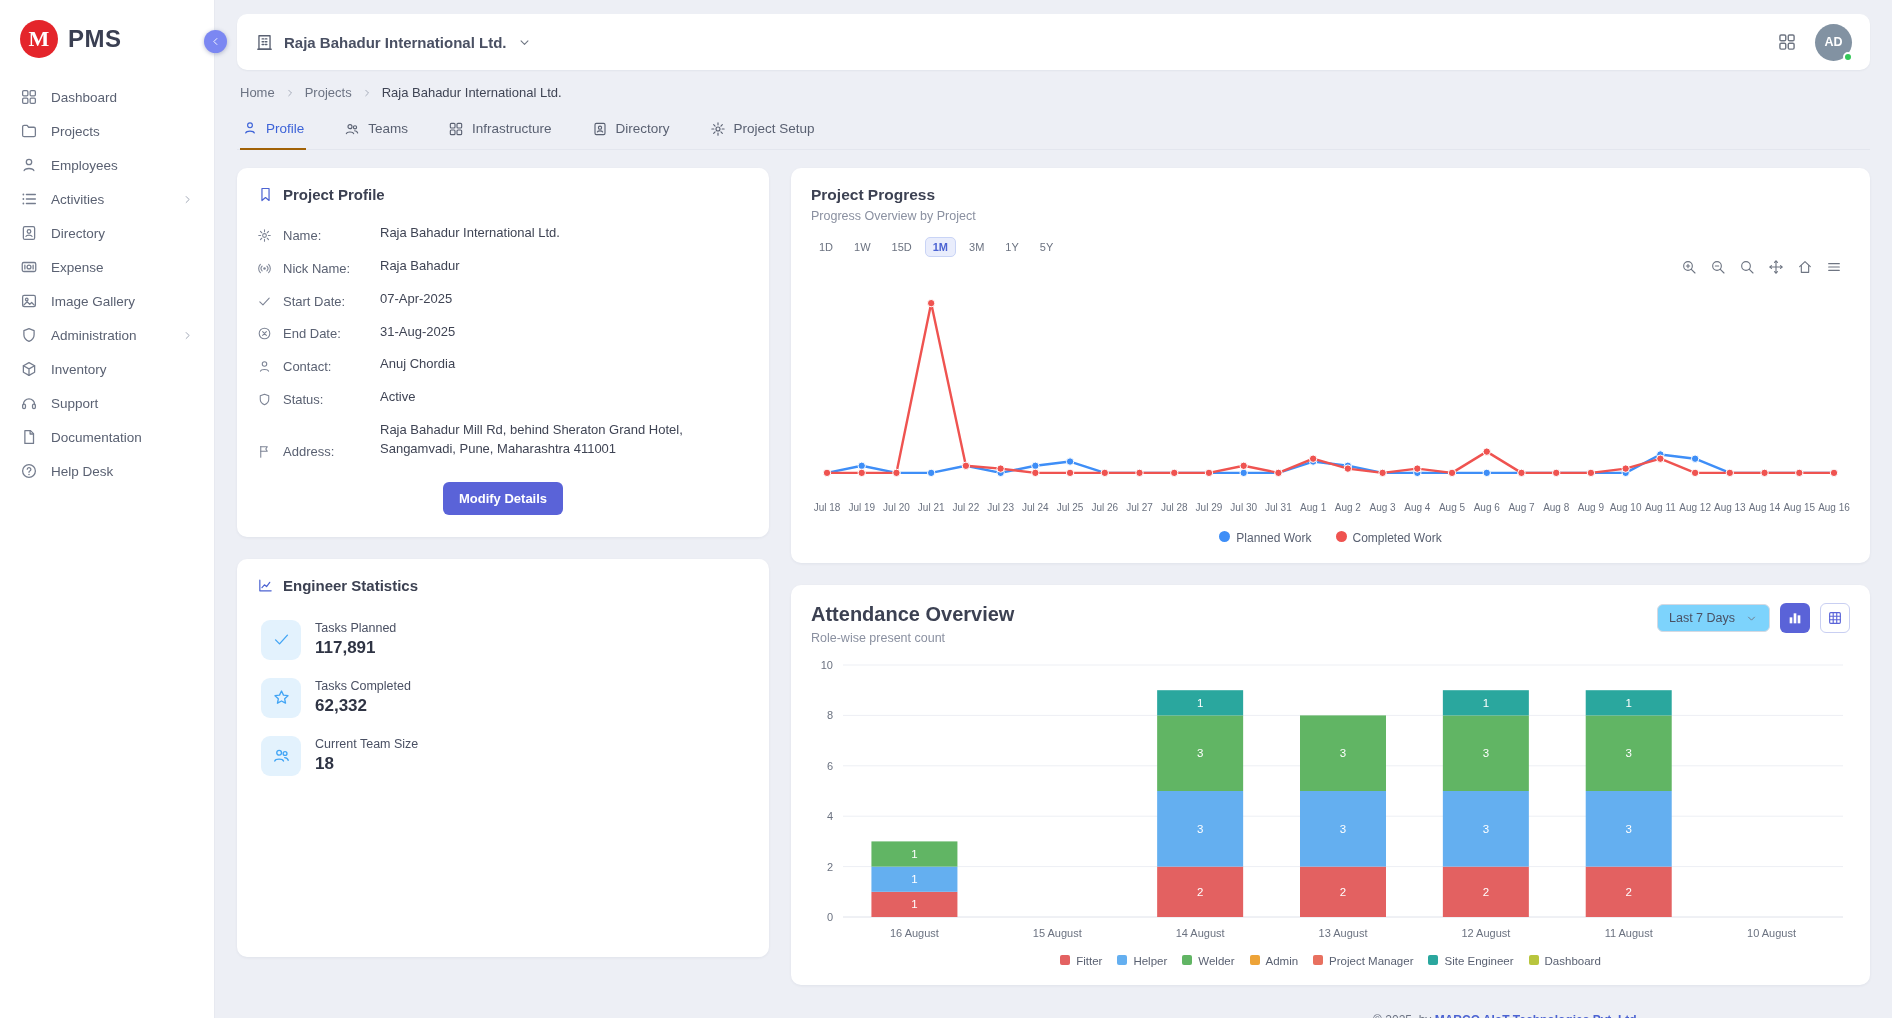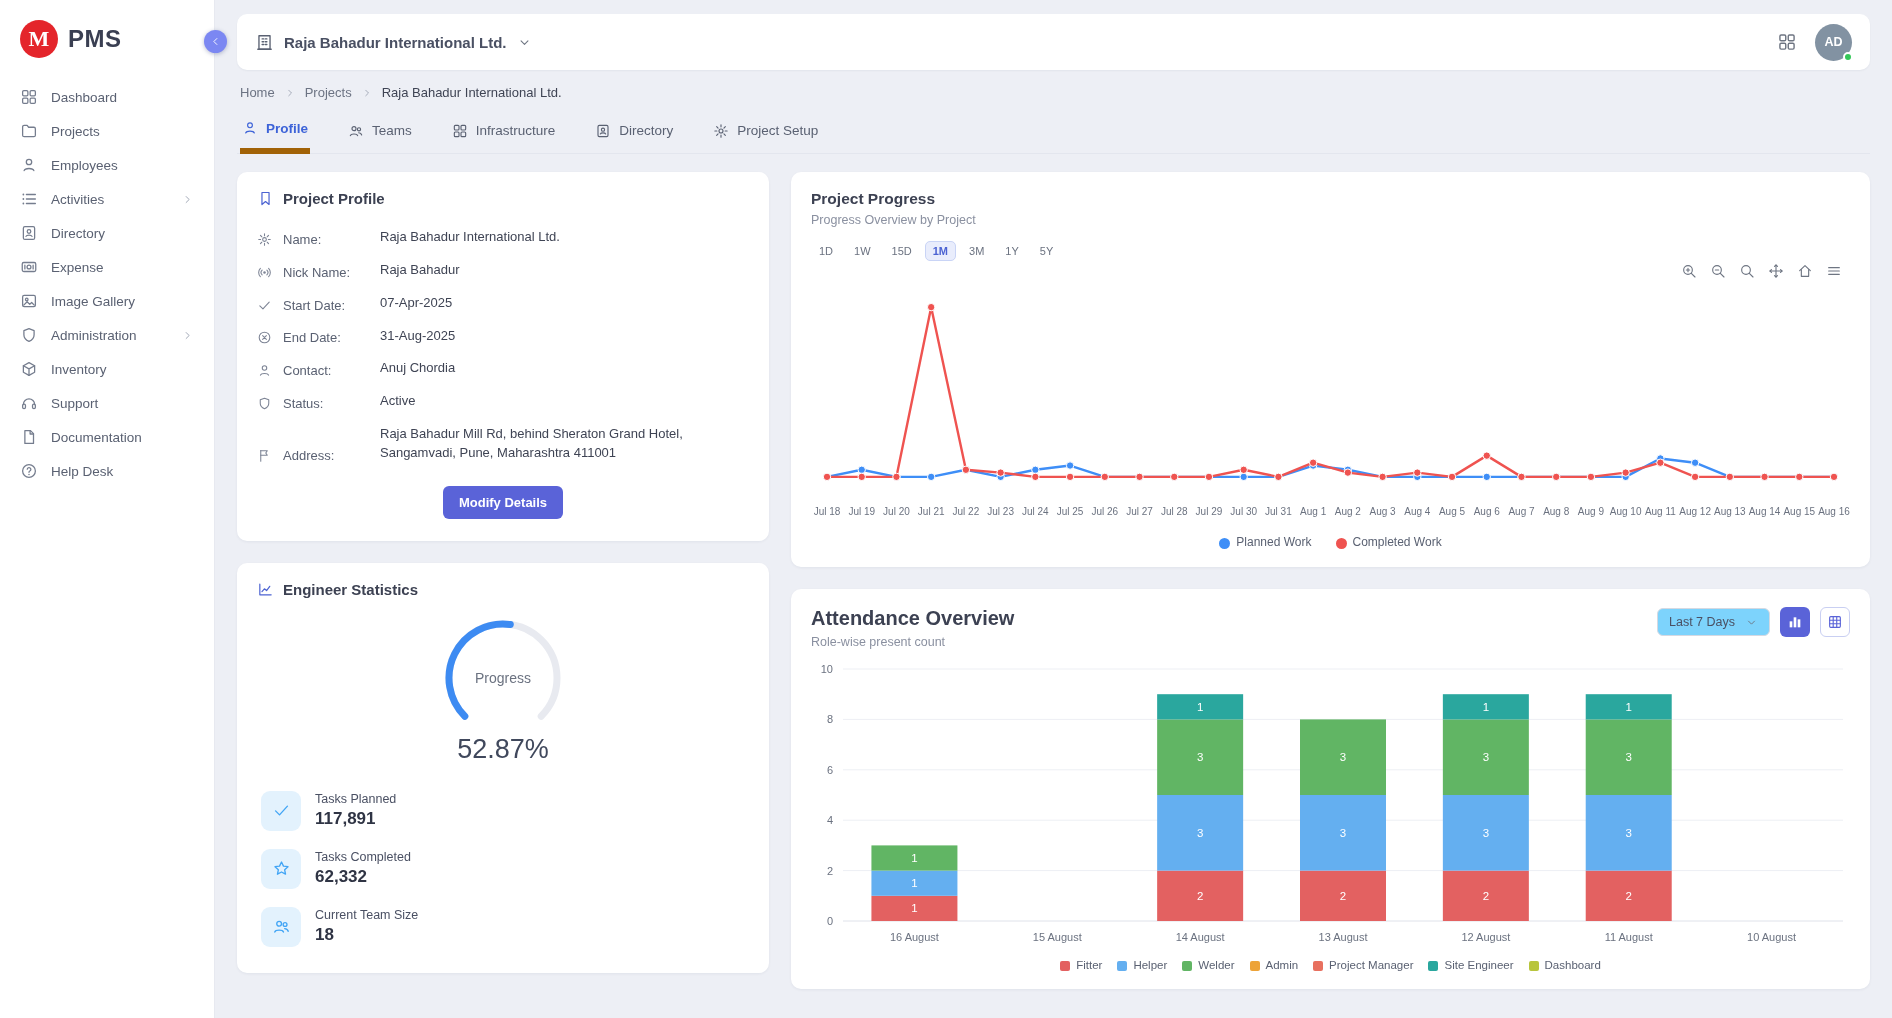--- a/index.html
+++ b/index.html
@@ -29,21 +29,21 @@
   .avatar{position:relative;width:37px;height:37px;border-radius:50%;background:#8292a2;color:#fff;font-size:12.5px;font-weight:bold;display:flex;align-items:center;justify-content:center;cursor:pointer}
   .avatar .dot{position:absolute;right:-1px;bottom:-1px;width:10px;height:10px;border-radius:50%;background:#35c759;border:2px solid #fff}
 
   .breadcrumb{display:flex;align-items:center;gap:9px;margin:15px 3px 0;font-size:13px;color:#6c7383}
   .breadcrumb .sep{color:#9aa1b0}
   .breadcrumb .crumb{cursor:pointer}
   .breadcrumb .current{color:#3f4454}
 
   .tabs{display:flex;gap:36px;margin-top:10px;border-bottom:1px solid #e3e6ee;padding:0 3px;flex-shrink:0}
   .tab{display:flex;align-items:center;gap:8px;padding:10px 2px 12px;font-size:13.5px;color:#5a6172;cursor:pointer}
-  .tab.active{color:#3d63d8;border-bottom:6px solid #a16207;margin-bottom:-1px;font-weight:bold}
+  .tab.active{color:#3d63d8;border-bottom:2px solid #a16207;margin-bottom:-1px;font-weight:normal}
 
   .content{display:grid;grid-template-columns:532px 1fr;gap:22px;margin-top:18px;align-items:start;flex:1}
   .col{display:flex;flex-direction:column;gap:22px;min-width:0}
   .card{background:#fff;border-radius:10px;box-shadow:0 1px 3px rgba(25,30,60,.06);padding:18px 20px}
   .card-title-row{display:flex;align-items:center;gap:9px;font-size:15px;font-weight:bold;color:#3c4152}
   .card-title-row .t-icon{color:#4c63d2}
   .card-sub{font-size:12.5px;color:#8a90a0;margin-top:5px}
 
   
   .fields{margin-top:14px}
@@ -62,21 +62,21 @@
   .stat-label{font-size:12.5px;color:#4a5063}
   .stat-value{font-size:17px;font-weight:bold;color:#2f3444;margin-top:3px}
 
   
   .range-row{display:flex;gap:5px;margin-top:14px;align-items:center}
   .range-btn{font-size:11px;color:#6b7280;padding:4px 8px;border-radius:5px;cursor:pointer}
   .range-btn.active{background:#e9edfc;color:#4c63d2;font-weight:bold;border:1px solid #c9d4f6;padding:3px 7px}
   .toolbar-row{display:flex;justify-content:flex-end;gap:13px;color:#6e7582;margin-top:2px;padding-right:8px}
   .toolbar-row .icon{cursor:pointer}
   .legend-row{display:flex;justify-content:center;gap:24px;margin-top:4px;font-size:12px;color:#5a6172;align-items:center;flex-wrap:wrap}
-  .legend-item{display:inline-flex;align-items:flex-end;gap:6px;cursor:pointer}
+  .legend-item{display:inline-flex;align-items:flex-start;gap:6px;cursor:pointer}
   .legend-dot{width:11px;height:11px;border-radius:50%;display:inline-block}
   .legend-sq{width:10px;height:10px;border-radius:2px;display:inline-block}
   .axis-label{font-size:10px;fill:#6b7280}
   .cat-label{font-size:11px;fill:#6b7280}
   .bar-label{font-size:11.5px;fill:#ffffff}
 
   
   .att-head{display:flex;justify-content:space-between;align-items:flex-start}
   .att-controls{display:flex;align-items:center;gap:10px}
   .select-box{display:flex;align-items:center;gap:10px;border:1px solid #d5d9e2;border-radius:6px;padding:6px 11px;font-size:12.5px;color:#4a5063;background:#7dd3fc;cursor:pointer}
@@ -423,28 +423,20 @@
 
       <div class="card" style="min-height:398px">
         <div class="card-title-row">
           <span class="icon t-icon">
               <svg width="17" height="17" viewBox="0 0 24 24" fill="none" stroke="currentColor" stroke-width="1.7" stroke-linecap="round" stroke-linejoin="round">
                 <path d="M4 4.5v15h16"></path>
                 <path d="M7 15l3.5-4 3 2.5 4.5-6"></path>
               </svg>
             </span>
           <span>Engineer Statistics</span>
-        </div>
-        <div class="gauge-wrap">
-          <svg id="gauge-svg" width="150" height="118">
-              <path d="M 36.81623381592644 104.18376618407356 A 54 54 0 1 1 113.18376618407362 104.18376618407352" fill="none" stroke="#e8eaf0" stroke-width="7" stroke-linecap="round"></path>
-              <path d="M 36.81623381592644 104.18376618407356 A 54 54 0 0 1 82.28101636456483 12.49311445525035" fill="none" stroke="#3d8bf2" stroke-width="7" stroke-linecap="round"></path>
-              <text x="75" y="71" text-anchor="middle" font-size="14" fill="#6b7280">Progress</text>
-            </svg>
-          <div class="gauge-value">52.87%</div>
         </div>
         <div class="stat-list">
           <div class="stat-row">
             <span class="stat-icon icon">
                 <svg width="19" height="19" viewBox="0 0 24 24" fill="none" stroke="currentColor" stroke-width="1.7" stroke-linecap="round" stroke-linejoin="round">
                   <path d="M4.5 12.5l5 5L19.5 6.5"></path>
                 </svg>
               </span>
             <span>
               <div class="stat-label">Tasks Planned</div>

